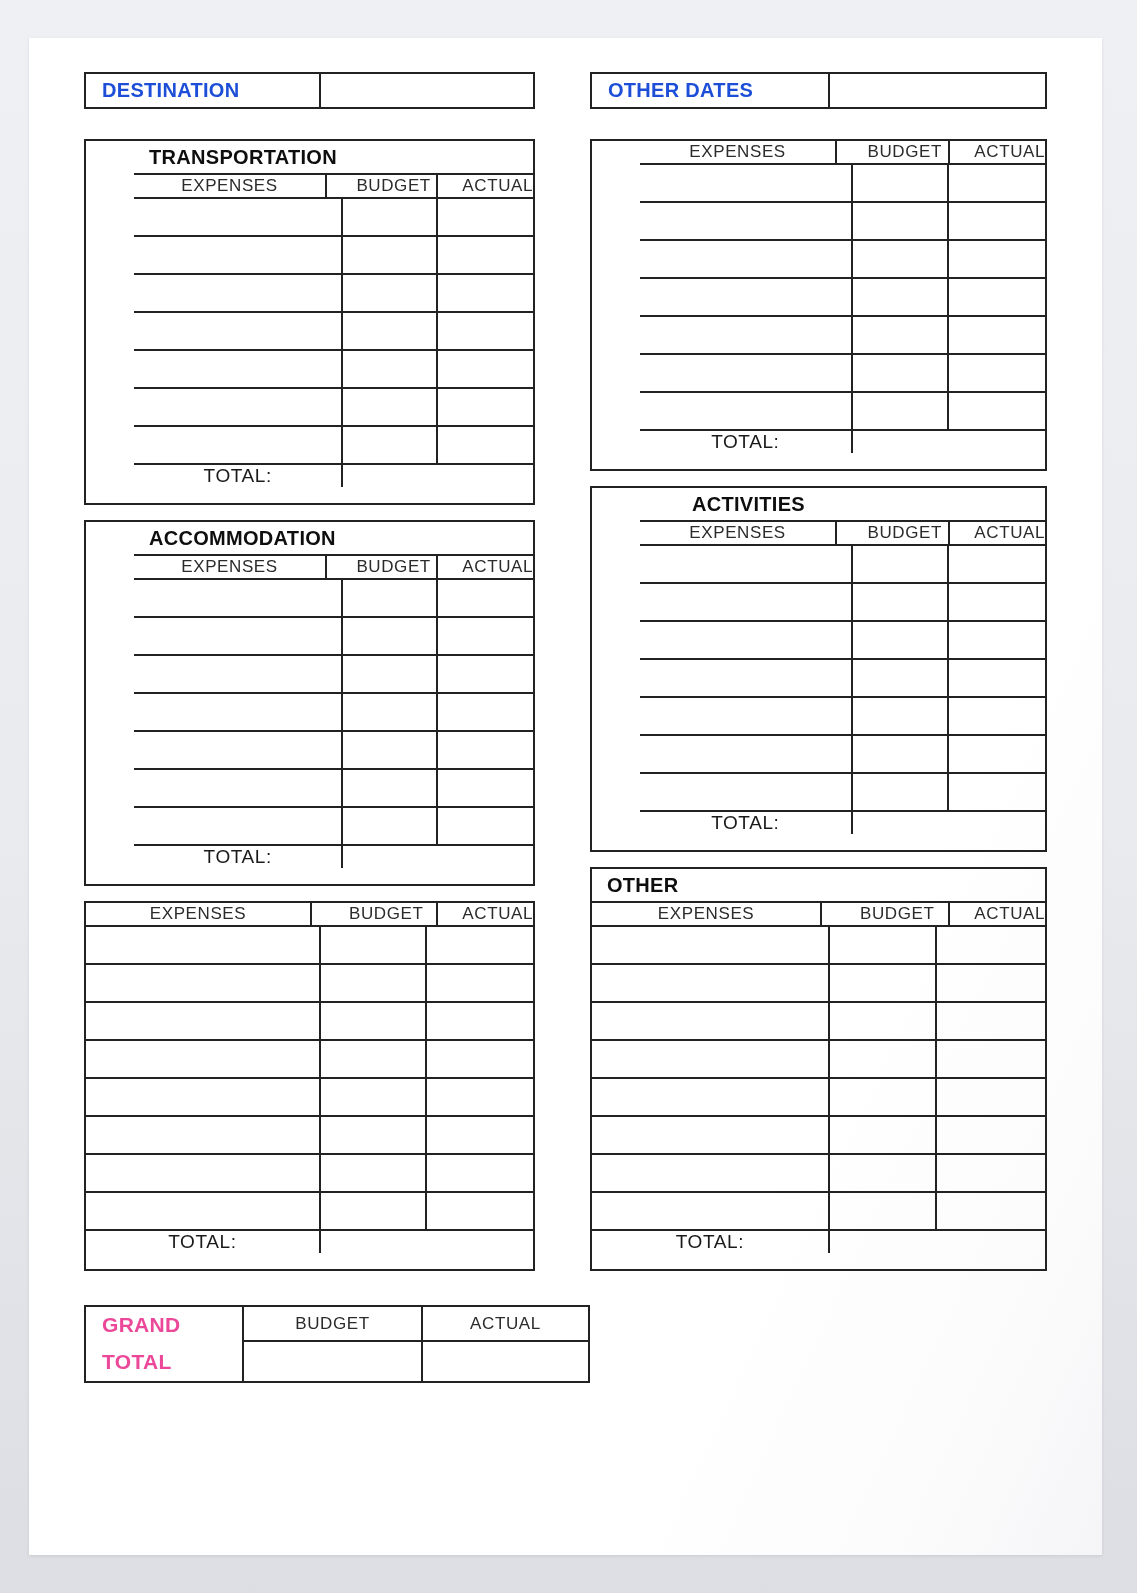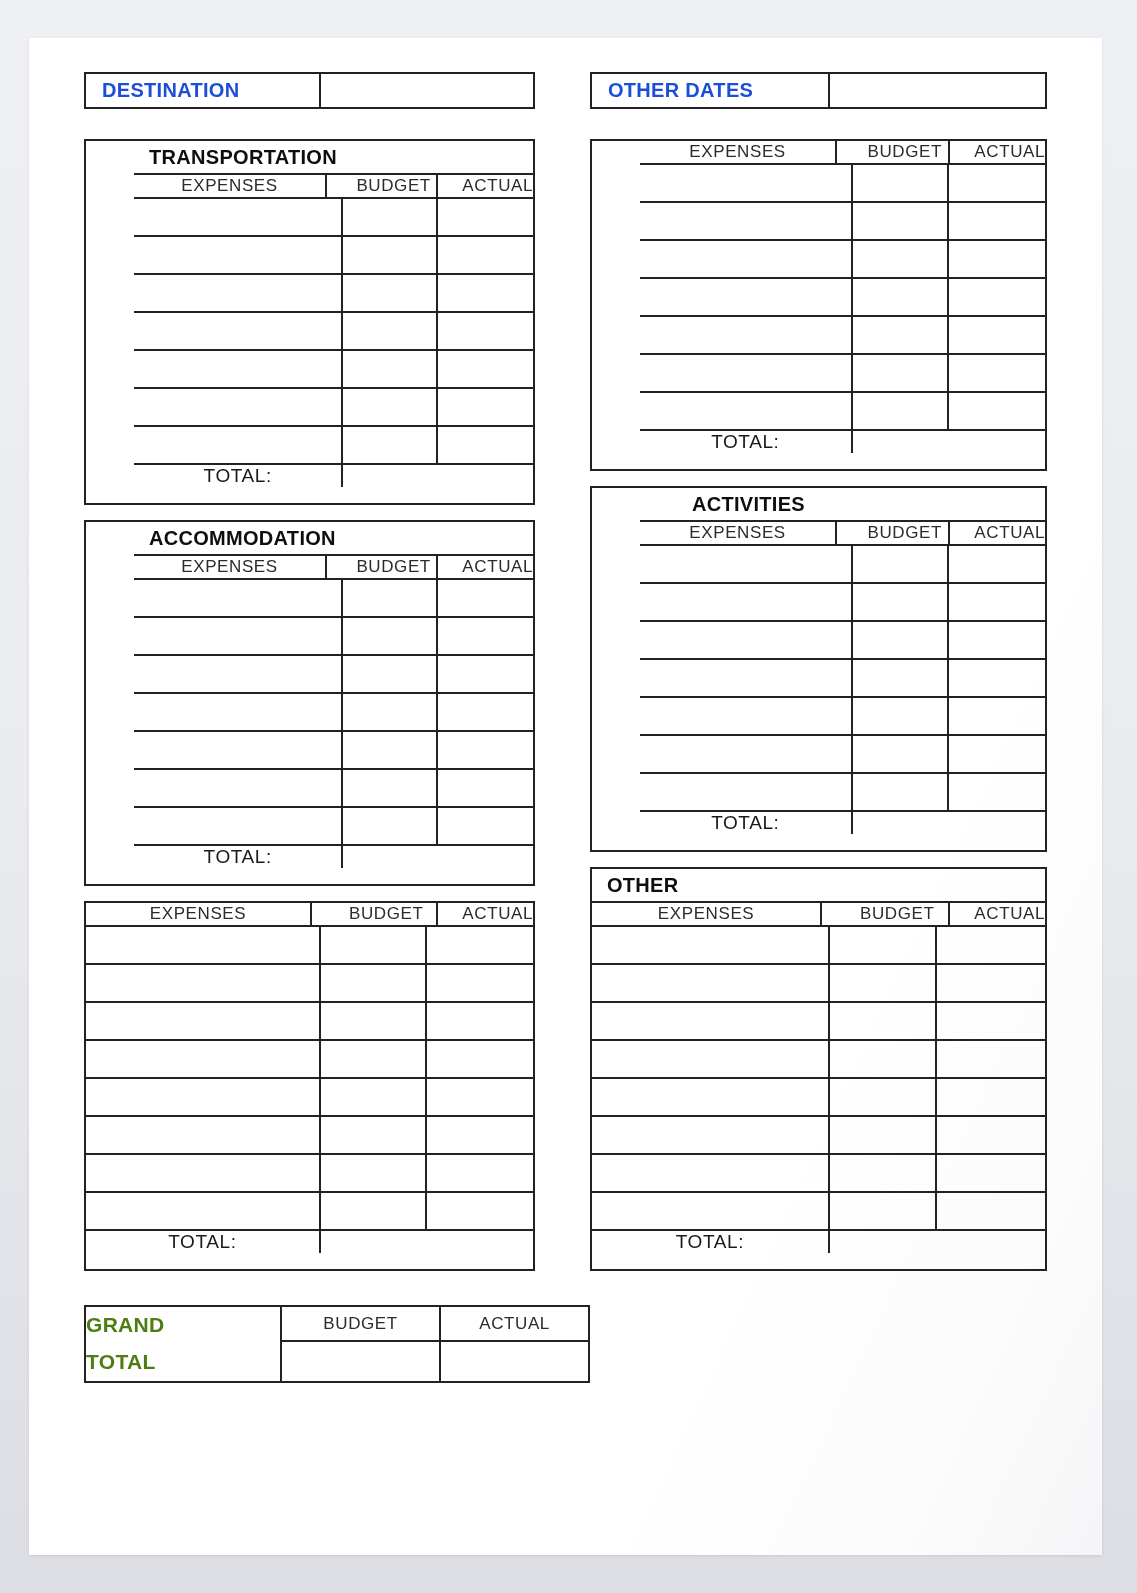--- a/index.html
+++ b/index.html
@@ -126,29 +126,30 @@
   .grand {
     width: 506px;
     height: 78px;
     box-sizing: border-box;
     border: 2px solid #222;
     display: flex;
     margin-top: 34px;
     background: #fff;
   }
   .g-label {
-    width: 196px;
+    width: 158px;
     box-sizing: border-box;
     border-right: 2px solid #222;
     display: flex;
     flex-direction: column;
+    padding-left: 16px;
     font-weight: 700;
     font-size: 21px;
     letter-spacing: 0.3px;
-    color: #4d7c0f;
+    color: #ec4899;
   }
   .g-label span { display: flex; align-items: center; }
   .g-label span:first-child { height: 35px; }
   .g-label span:last-child  { flex: 1; }
   .g-right { flex: 1; display: flex; flex-direction: column; }
   .g-row { display: flex; flex: 1; }
   .g-row.g-head {
     flex: none;
     height: 35px;
     box-sizing: border-box;

